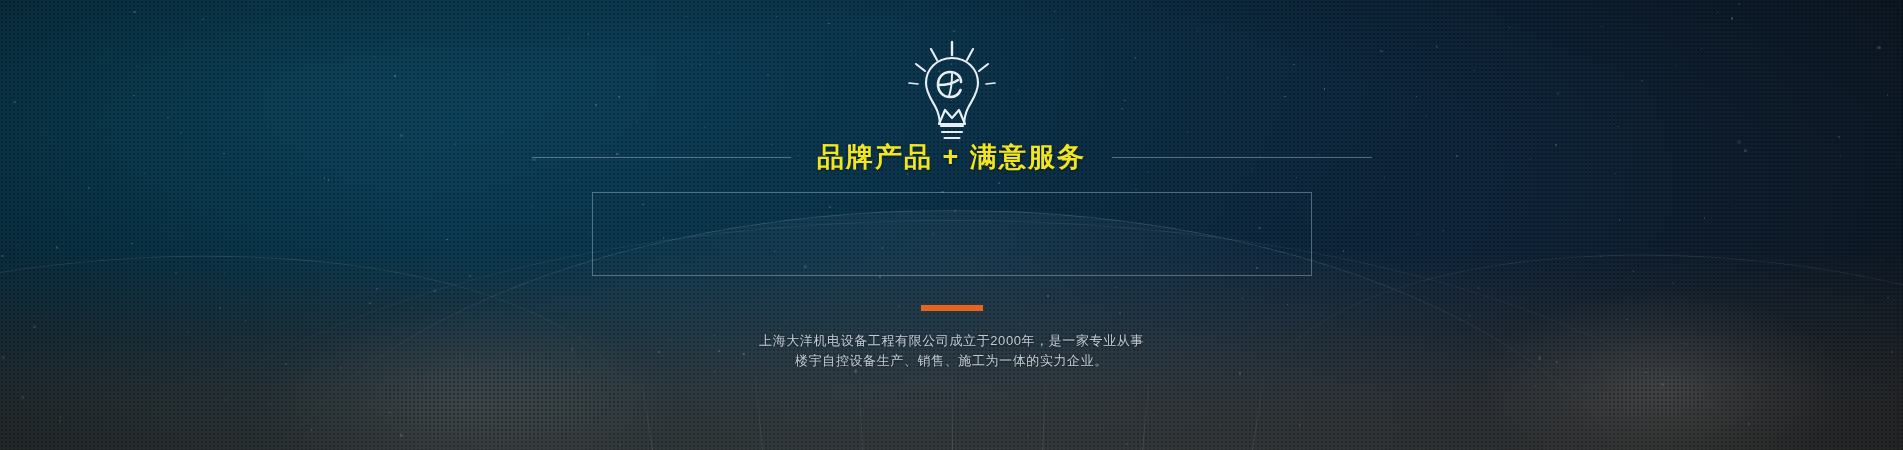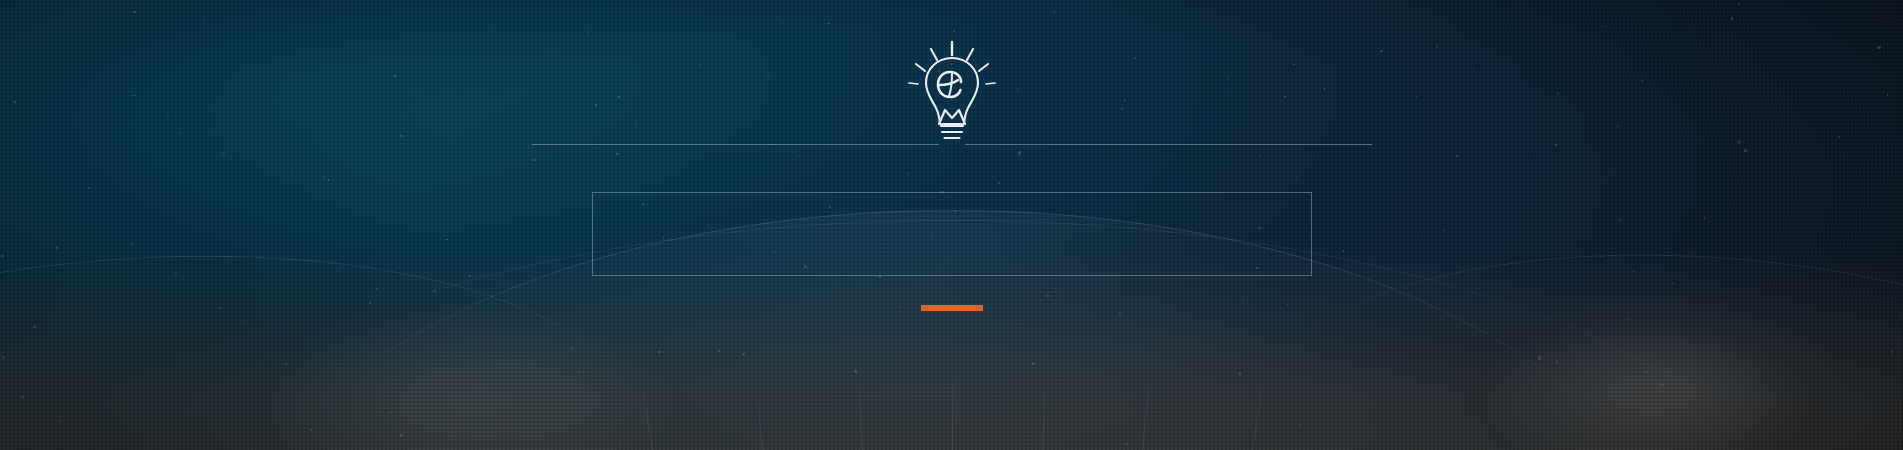--- a/index.html
+++ b/index.html
@@ -462,28 +462,33 @@
 
         <path d="M64 44 C64 38 59 34 53 34 C46 34 41 39.5 41 46.5
                  C41 53.5 46 59 53 59 C58 59 62 56.5 63.5 52" stroke-width="2.6"></path>
         <path d="M41 47 C47 47 56 46 61 42" stroke-width="2.4"></path>
         <path d="M55 36 C55 44 54 52 52 58" stroke-width="2.0"></path>
       </svg>
     </div>
 
     <div class="tagline-row">
       <span class="tag-rule"></span>
+      <span class="tagline">品牌产品 + 满意服务</span>
       <span class="tag-rule"></span>
     </div>
 
     <div class="frame"></div>
 
 
     <div class="divider"></div>
 
+    <div class="desc">
+      <div>上海大洋机电设备工程有限公司成立于2000年，是一家专业从事</div>
+      <div>楼宇自控设备生产、销售、施工为一体的实力企业。</div>
+    </div>
 
   </div>
 <i class="meridian" style="left: calc(50% - 300px); transform: rotate(-8.82353deg); transform-origin: center bottom; position: absolute; bottom: 0px;"></i>
     <i class="meridian" style="left: calc(50% - 190px); transform: rotate(-5.58824deg); transform-origin: center bottom; position: absolute; bottom: 0px;"></i>
     <i class="meridian" style="left: calc(50% - 90px); transform: rotate(-2.64706deg); transform-origin: center bottom; position: absolute; bottom: 0px;"></i>
     <i class="meridian" style="left: calc(50% + 0px); transform: rotate(0deg); transform-origin: center bottom; position: absolute; bottom: 0px;"></i>
     <i class="meridian" style="left: calc(50% + 90px); transform: rotate(2.64706deg); transform-origin: center bottom; position: absolute; bottom: 0px;"></i>
     <i class="meridian" style="left: calc(50% + 190px); transform: rotate(5.58824deg); transform-origin: center bottom; position: absolute; bottom: 0px;"></i>
     <i class="meridian" style="left: calc(50% + 300px); transform: rotate(8.82353deg); transform-origin: center bottom; position: absolute; bottom: 0px;"></i>
   </div>

